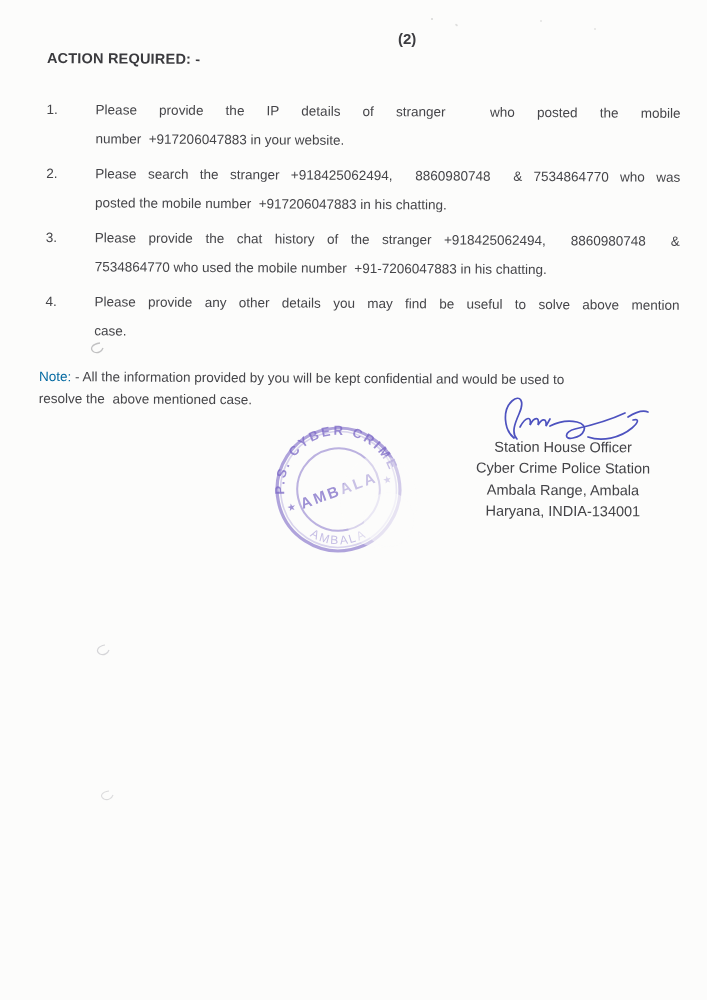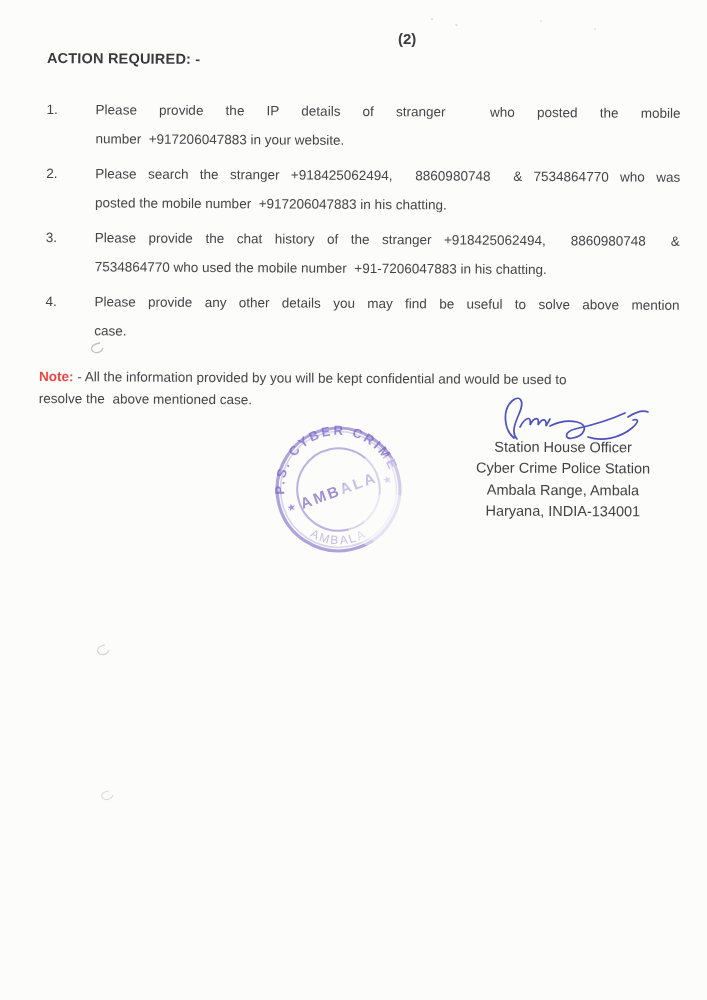--- a/index.html
+++ b/index.html
@@ -52,21 +52,21 @@
   .line.justify {
     text-align: justify;
     text-align-last: justify;
   }
   .note {
     margin-left: -6px;
     width: 641px;
     margin-top: 21px;
   }
   .note .line { line-height: 21.5px; }
-  .note-label { font-weight: bold; color: #ef4444; }
+  .note-label { font-weight: normal; color: #0369a1; }
   
   .sig-block {
     position: absolute;
     left: 452px; top: 437px;
     width: 222px;
     text-align: center;
     font-size: 14.5px;
     line-height: 21.3px;
     color: #434347;
     transform: rotate(0.3deg);

